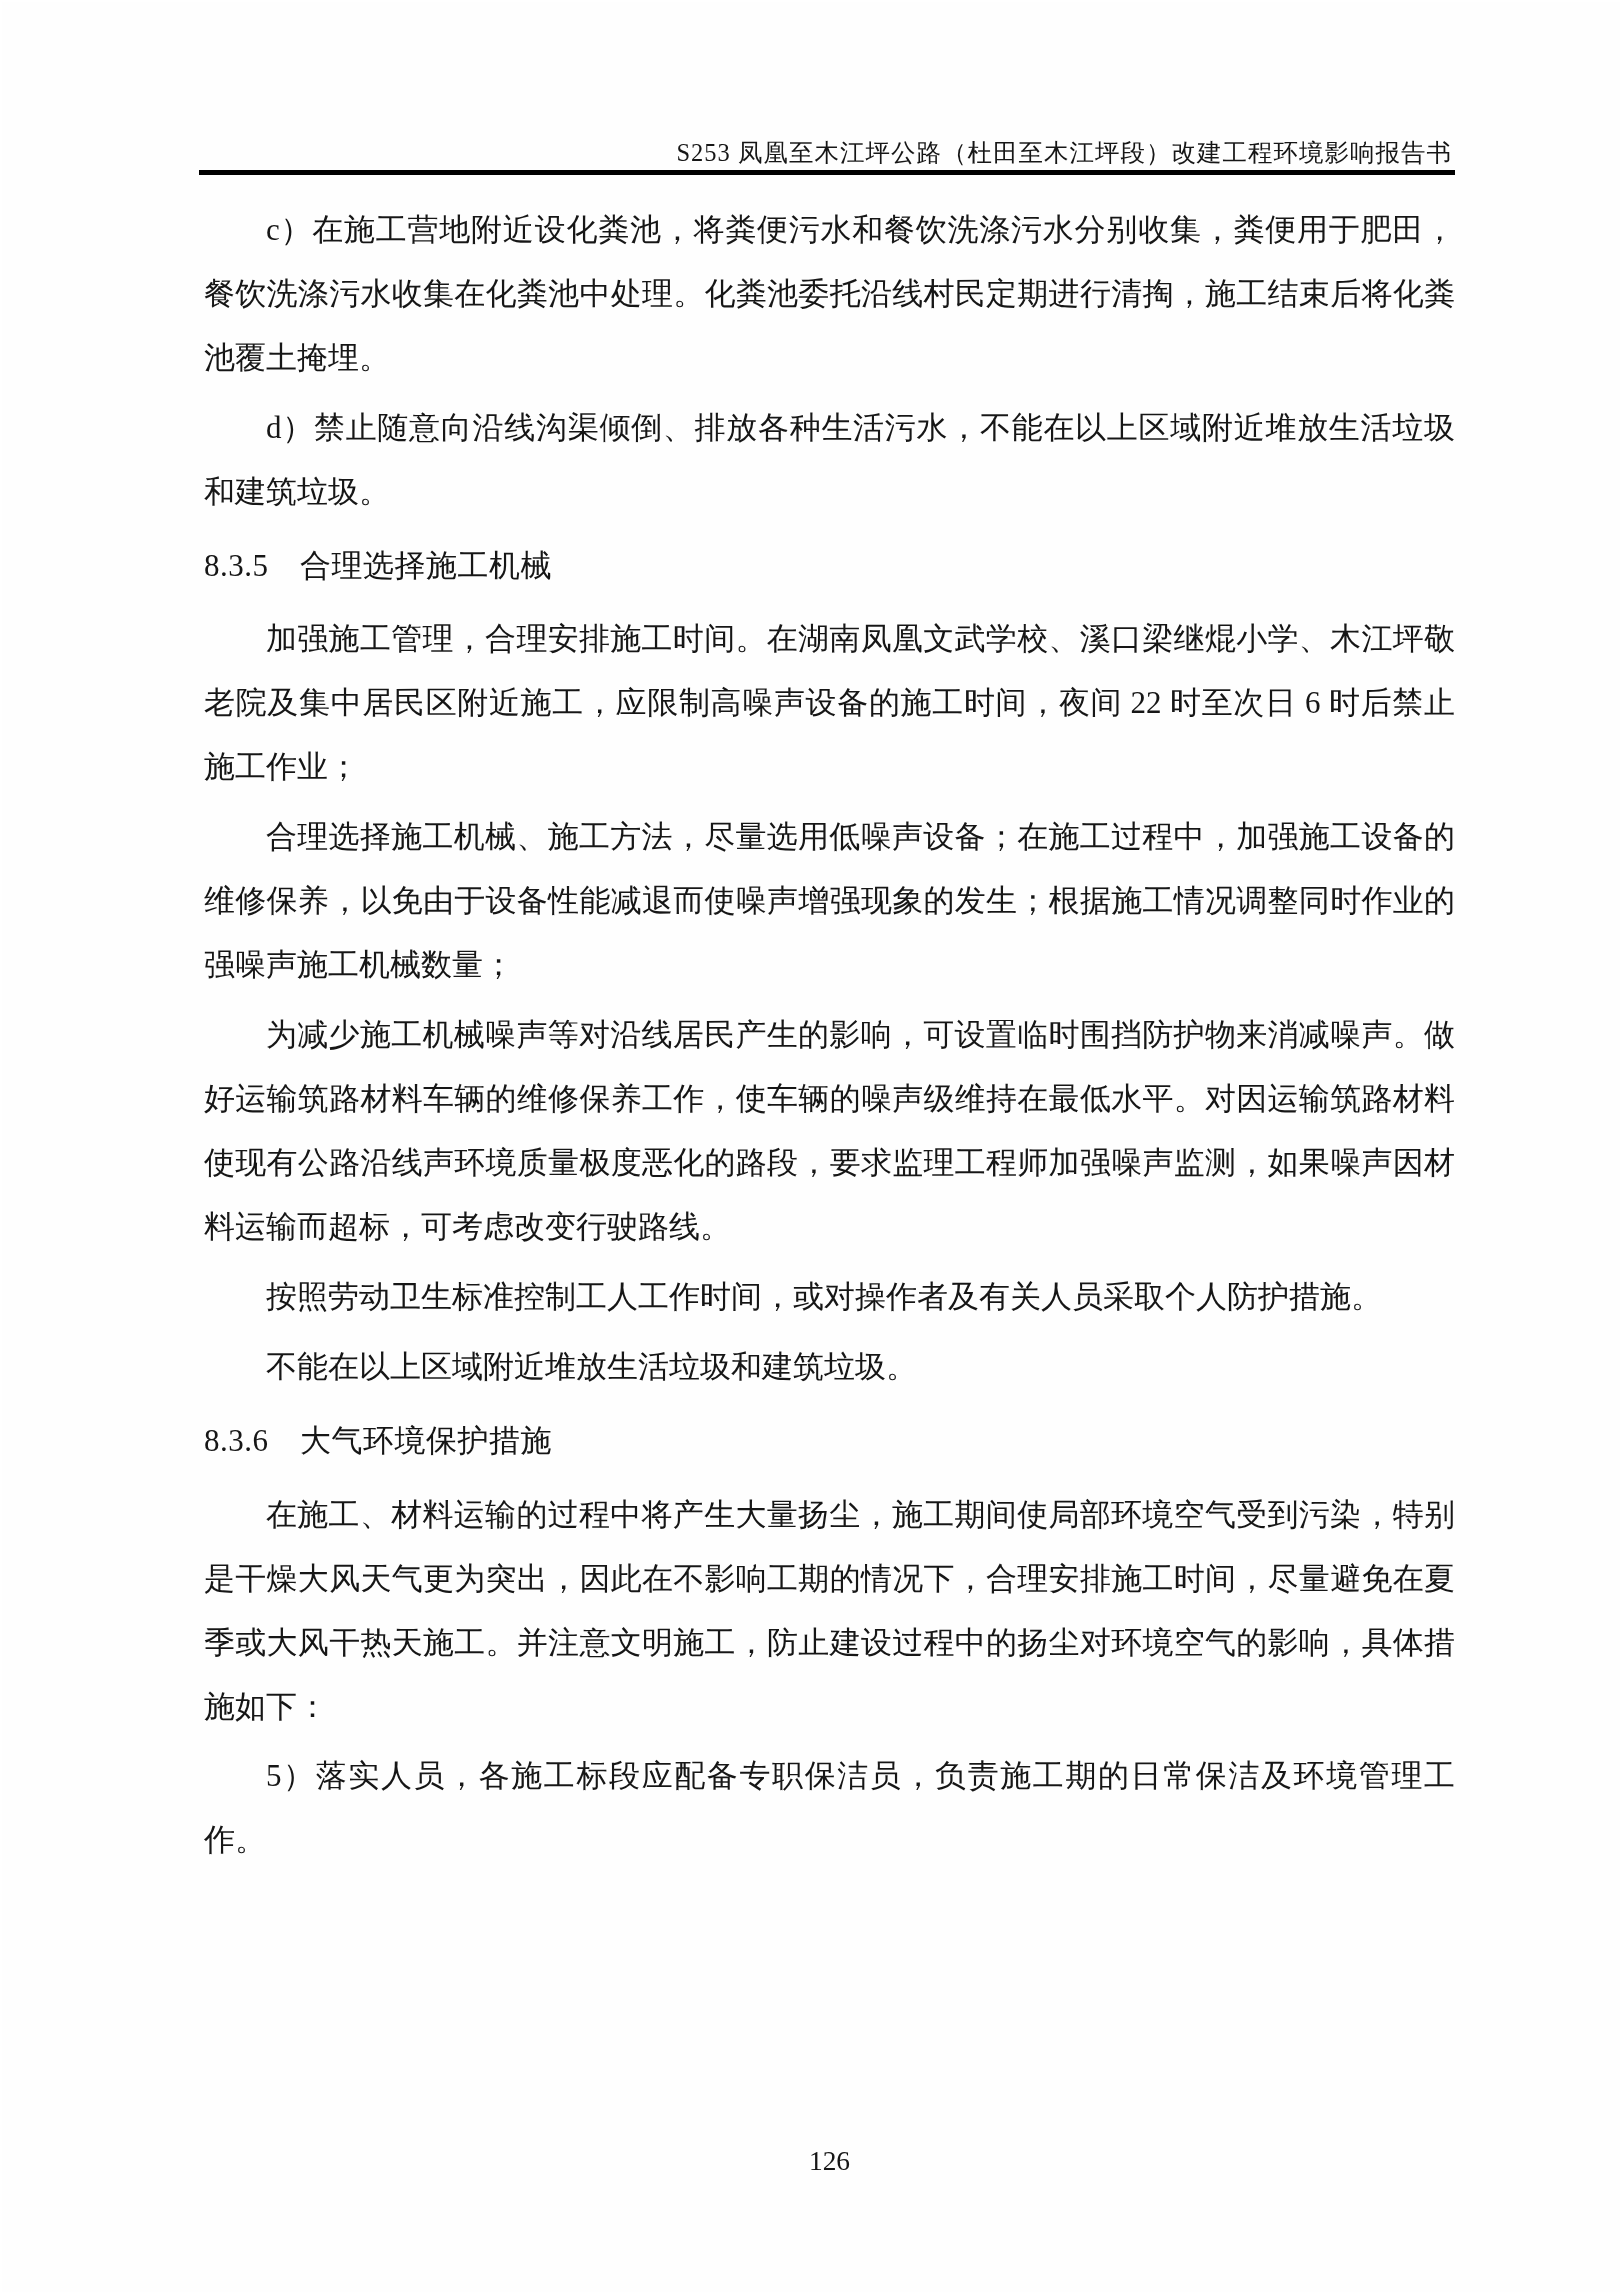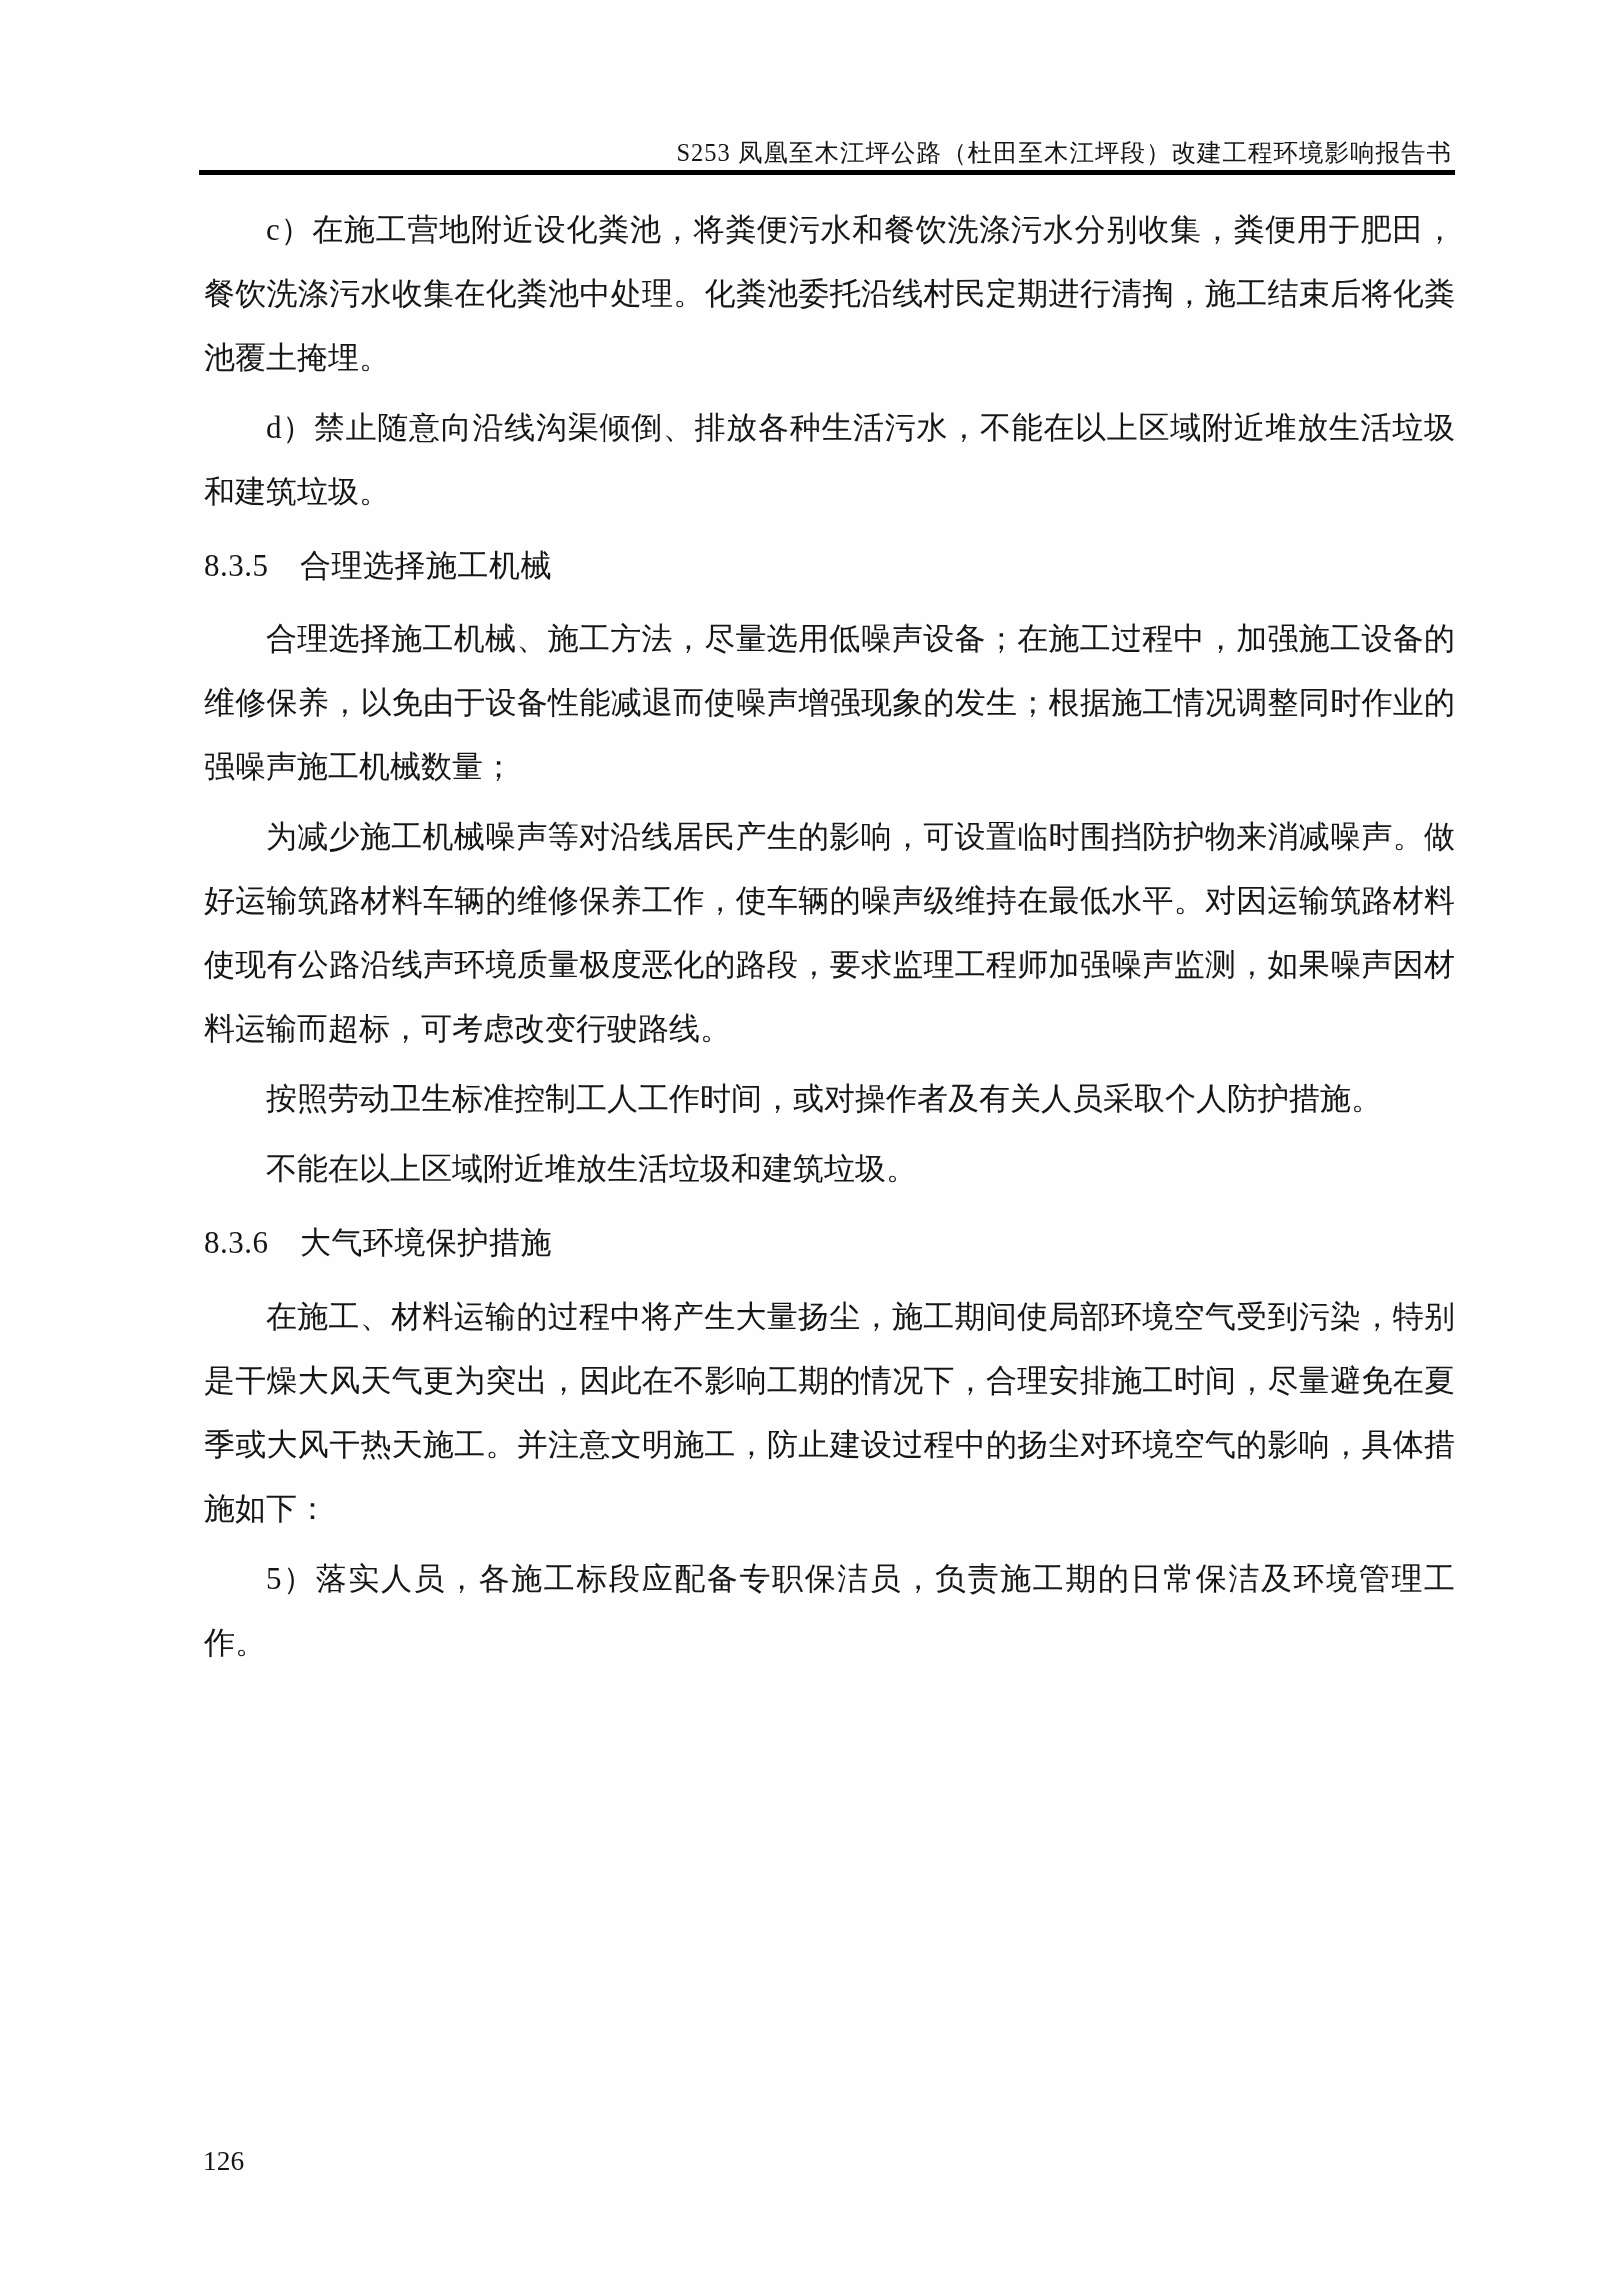--- a/index.html
+++ b/index.html
@@ -39,34 +39,36 @@
     text-align: justify;
     text-justify: inter-ideograph;
   }
   .para { text-indent: 2em; margin: 3.9px 0; }
   .para.heading { text-indent: 0; margin: 7.8px 0; letter-spacing: 0.5px; }
   .page-number {
     position: absolute;
     top: 2143px;
     left: 200px;
     width: 1255px;
+    text-align: center;
     font-size: 27.4px;
   }
 </style>
 </head>
 <body>
 
 <div class="page">
   <div class="header-title">S253 凤凰至木江坪公路（杜田至木江坪段）改建工程环境影响报告书</div>
   <div class="header-rule"></div>
 
   <div class="content">
       <p class="para body">c）在施工营地附近设化粪池，将粪便污水和餐饮洗涤污水分别收集，粪便用于肥田，餐饮洗涤污水收集在化粪池中处理。化粪池委托沿线村民定期进行清掏，施工结束后将化粪池覆土掩埋。</p>
       <p class="para body">d）禁止随意向沿线沟渠倾倒、排放各种生活污水，不能在以上区域附近堆放生活垃圾和建筑垃圾。</p>
       <p class="para heading">8.3.5　合理选择施工机械</p>
+      <p class="para body">加强施工管理，合理安排施工时间。在湖南凤凰文武学校、溪口梁继焜小学、木江坪敬老院及集中居民区附近施工，应限制高噪声设备的施工时间，夜间 22 时至次日 6 时后禁止施工作业；</p>
       <p class="para body">合理选择施工机械、施工方法，尽量选用低噪声设备；在施工过程中，加强施工设备的维修保养，以免由于设备性能减退而使噪声增强现象的发生；根据施工情况调整同时作业的强噪声施工机械数量；</p>
       <p class="para body">为减少施工机械噪声等对沿线居民产生的影响，可设置临时围挡防护物来消减噪声。做好运输筑路材料车辆的维修保养工作，使车辆的噪声级维持在最低水平。对因运输筑路材料使现有公路沿线声环境质量极度恶化的路段，要求监理工程师加强噪声监测，如果噪声因材料运输而超标，可考虑改变行驶路线。</p>
       <p class="para body">按照劳动卫生标准控制工人工作时间，或对操作者及有关人员采取个人防护措施。</p>
       <p class="para body">不能在以上区域附近堆放生活垃圾和建筑垃圾。</p>
       <p class="para heading">8.3.6　大气环境保护措施</p>
       <p class="para body">在施工、材料运输的过程中将产生大量扬尘，施工期间使局部环境空气受到污染，特别是干燥大风天气更为突出，因此在不影响工期的情况下，合理安排施工时间，尽量避免在夏季或大风干热天施工。并注意文明施工，防止建设过程中的扬尘对环境空气的影响，具体措施如下：</p>
       <p class="para body">5）落实人员，各施工标段应配备专职保洁员，负责施工期的日常保洁及环境管理工作。</p>
     </div>
 
   <div class="page-number">126</div>

